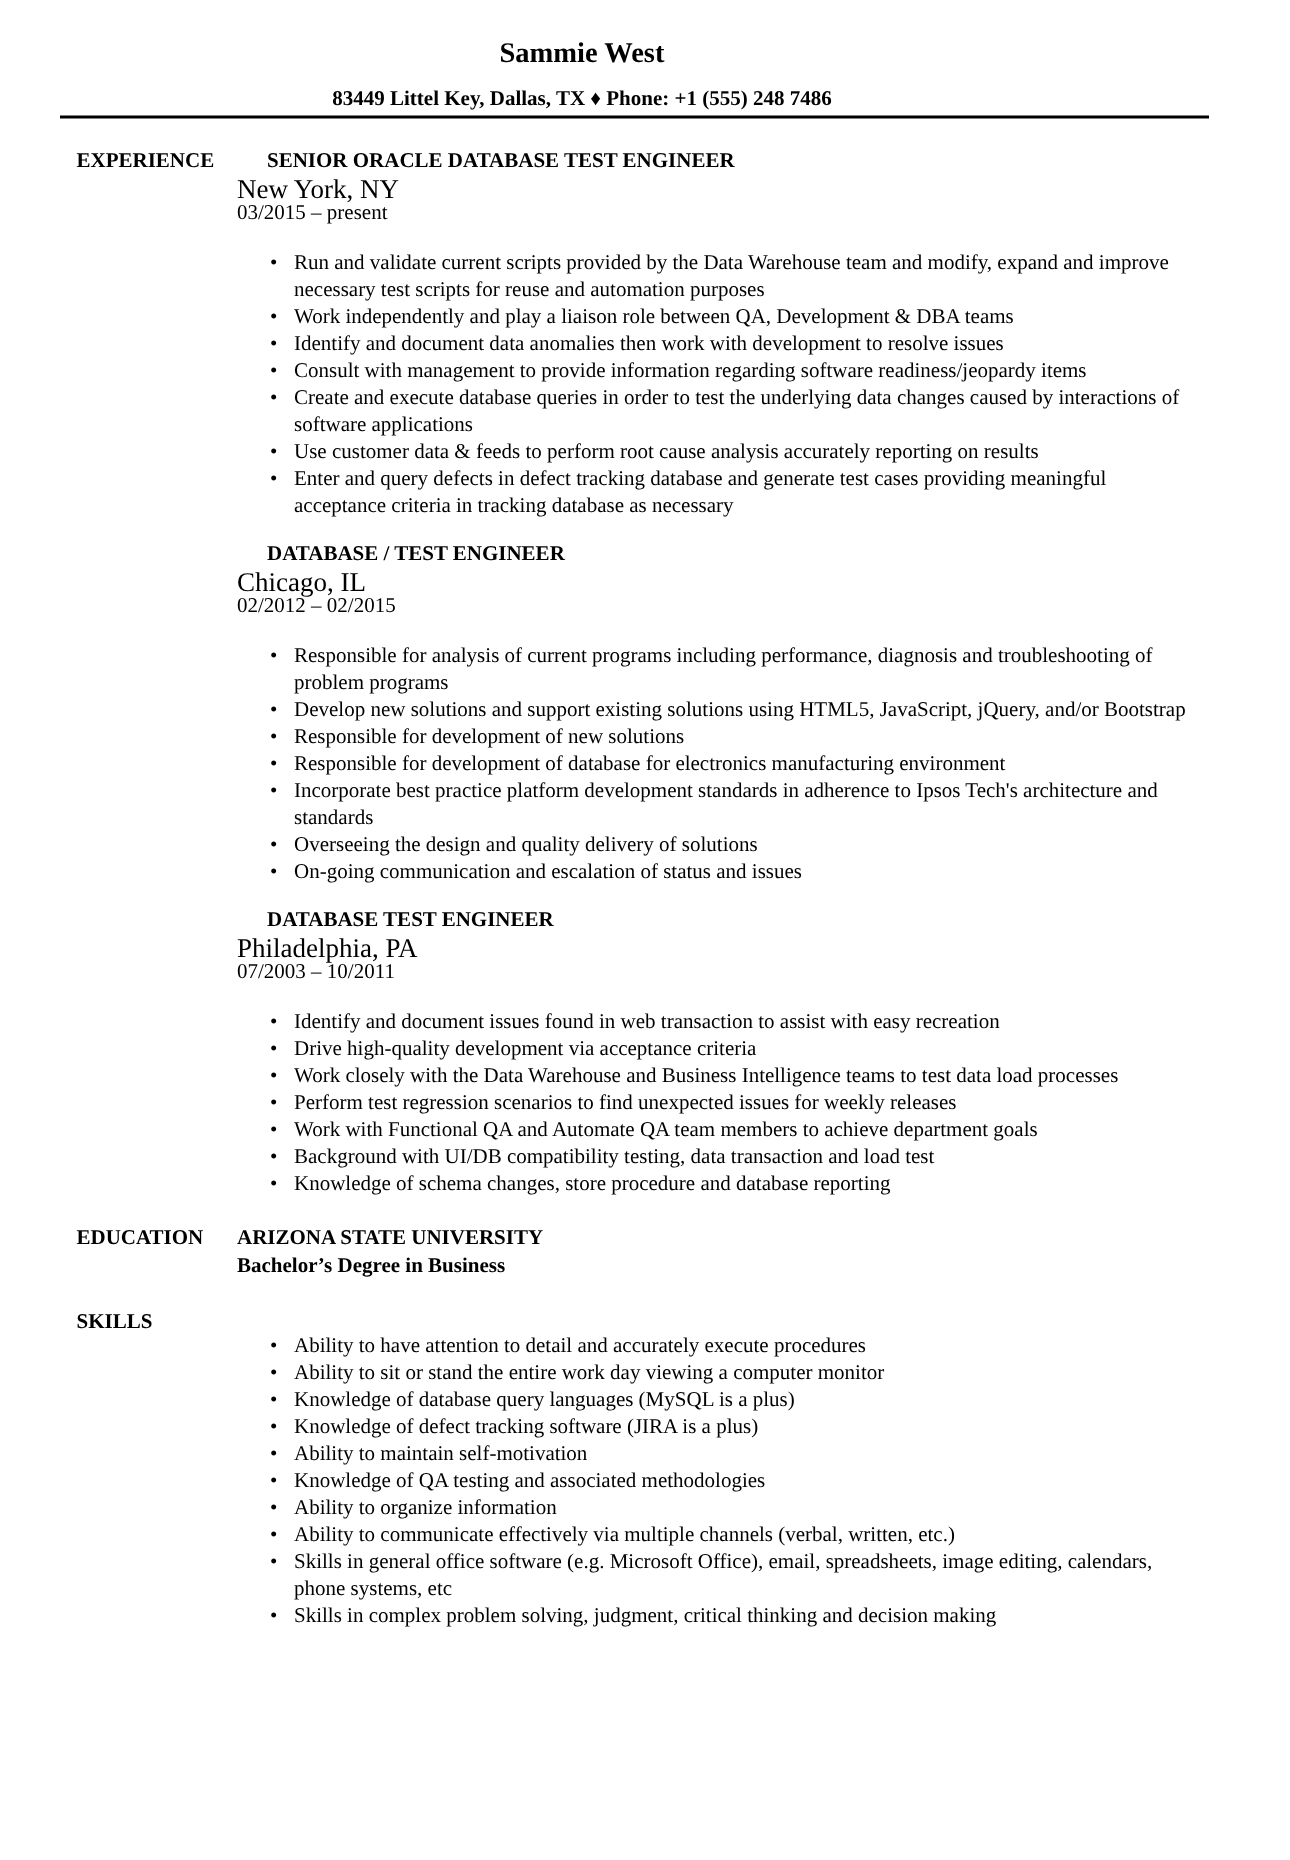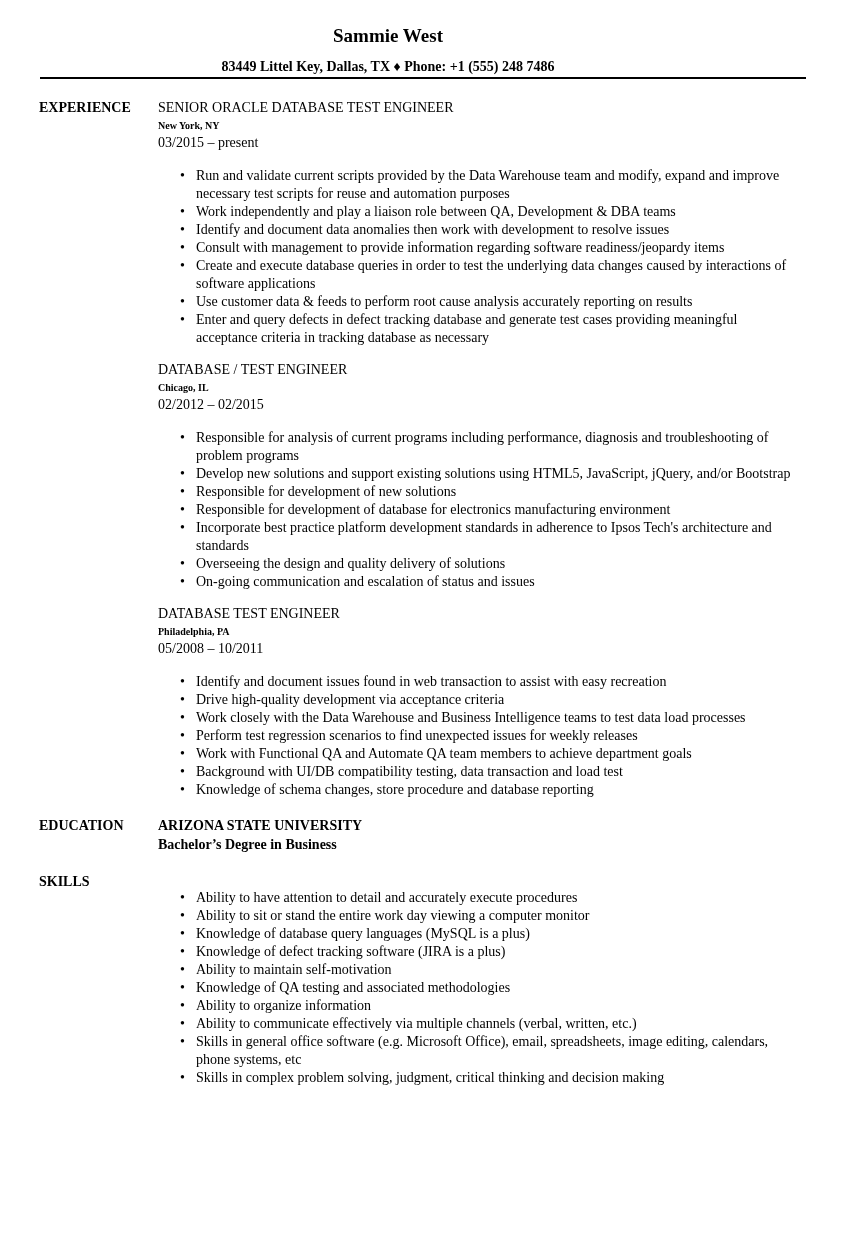--- a/index.html
+++ b/index.html
@@ -6,26 +6,26 @@
   body {
     width: 860px; height: 1240px; position: relative; overflow: hidden;
     font-family: "Liberation Serif", serif; color: #000; font-size: 14px;
   }
   .header { position: absolute; top: 24px; left: 0; width: 776px; text-align: center; }
   .name { font-size: 19px; font-weight: bold; line-height: 24px; }
   .contact { font-size: 14px; font-weight: bold; margin-top: 10px; line-height: 18px; }
   .rule { position: absolute; top: 77px; left: 40px; width: 766px; height: 2px; background: #000; }
 
   .section { position: absolute; left: 35px; width: 780px; }
-  .section-label { position: absolute; left: 4px; top: 0; font-weight: bold; font-size: 14px; line-height: 18px; }
+  .section-label { position: absolute; left: 16px; top: 0; font-weight: bold; font-size: 14px; line-height: 18px; }
   .section-body { position: absolute; left: 123px; top: 0; width: 660px; }
 
   .job { margin-bottom: 16px; }
-  .job-title { font-weight: normal; font-size: 14px; line-height: 18px; }
-  .job-loc { font-weight: bold; font-size: 10px; line-height: 18px; }
+  .job-title { font-weight: bold; font-size: 14px; line-height: 18px; margin-left: 20px; }
+  .job-loc { font-weight: normal; font-size: 18px; line-height: 18px; }
   .job-dates { font-size: 14px; line-height: 16px; }
   ul { margin: 16px; padding: 0 0 0 22px; list-style: none; }
   li { position: relative; font-size: 14px; line-height: 18px; }
   li::before { content: "\2022"; position: absolute; left: -16px; top: 0; }
   .edu-title { font-weight: bold; line-height: 18px; }
   .edu-degree { font-weight: bold; line-height: 20px; }
 </style>
 </head>
 <body>
 
@@ -65,21 +65,21 @@
         <li>Responsible for development of database for electronics manufacturing environment</li>
         <li>Incorporate best practice platform development standards in adherence to Ipsos Tech's architecture and standards</li>
         <li>Overseeing the design and quality delivery of solutions</li>
         <li>On-going communication and escalation of status and issues</li>
       </ul>
     </div>
 
     <div class="job" style="margin-top:-2px;">
       <div class="job-title">DATABASE TEST ENGINEER</div>
       <div class="job-loc">Philadelphia, PA</div>
-      <div class="job-dates">05/2008 – 10/2011</div>
+      <div class="job-dates">07/2003 – 10/2011</div>
       <ul>
         <li>Identify and document issues found in web transaction to assist with easy recreation</li>
         <li>Drive high-quality development via acceptance criteria</li>
         <li>Work closely with the Data Warehouse and Business Intelligence teams to test data load processes</li>
         <li>Perform test regression scenarios to find unexpected issues for weekly releases</li>
         <li>Work with Functional QA and Automate QA team members to achieve department goals</li>
         <li>Background with UI/DB compatibility testing, data transaction and load test</li>
         <li>Knowledge of schema changes, store procedure and database reporting</li>
       </ul>
     </div>

